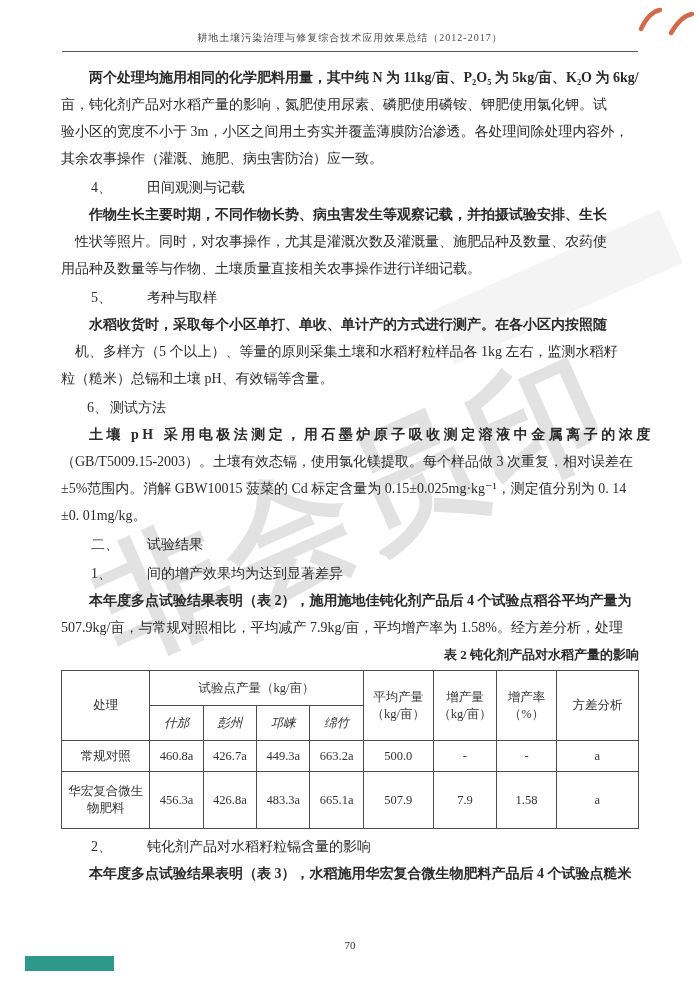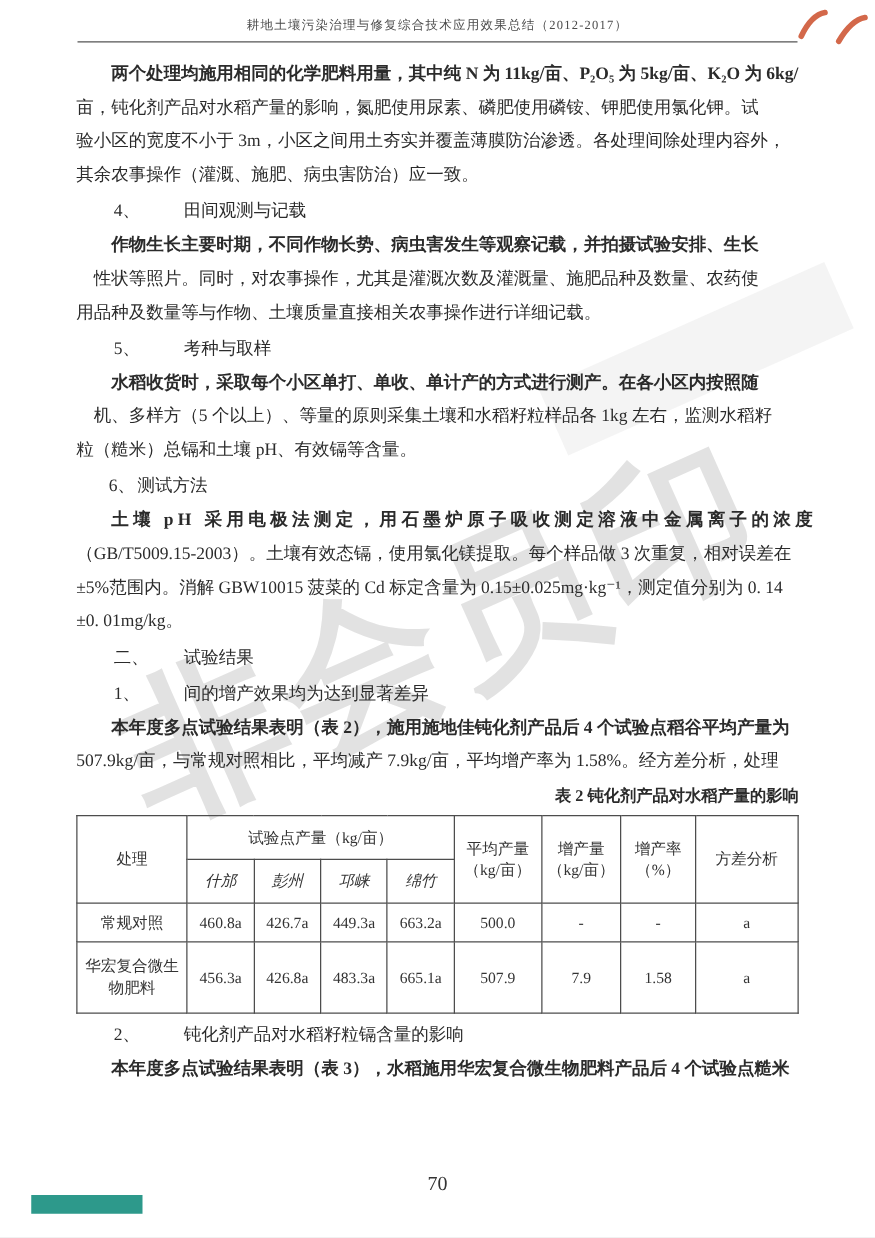--- a/index.html
+++ b/index.html
@@ -6,21 +6,21 @@
   .page{
     position:relative;
     width:700px;height:990px;
     margin:0 auto;
     background:#ffffff;
     overflow:hidden;
     font-family:"Liberation Serif","DejaVu Serif",serif;
     color:#2b2b2b;
   }
   
-  .header{padding-top:13px;text-align:center;position:relative;z-index:2;}
+  .header{padding-top:31px;text-align:center;position:relative;z-index:2;}
   .header-title{font-size:10px;color:#4a4a4a;letter-spacing:1px;}
   .header-rule{width:576px;margin:6px auto 0;border-bottom:1.5px solid #555;height:0;}
   
   .body{position:relative;z-index:2;width:578px;margin:12px auto 0;}
   .line{margin:0;font-size:14px;line-height:27px;white-space:nowrap;}
   .ind2{padding-left:28px;font-weight:bold;}
   .ind1{padding-left:14px;}
   .heading{font-weight:normal;margin-top:2px;}
   .heading .num{display:inline-block;min-width:56px;padding-left:30px;}
   .heading-tight{font-weight:normal;margin-top:2px;padding-left:26px;}
@@ -36,21 +36,21 @@
   table.results td{
     border:1px solid #4d4d4d;
     text-align:center;vertical-align:middle;
     padding:1px 2px;line-height:17px;color:#333;
   }
   tr.hrow1 td{height:32px;}
   tr.hrow2 td{height:32px;font-style:italic;}
   tr.drow1 td{height:28px;}
   tr.drow2 td{height:54px;}
   
-  .page-number{position:absolute;left:0;right:0;top:939px;text-align:center;font-size:16px;color:#333;z-index:2;}
+  .page-number{position:absolute;left:0;right:0;top:939px;text-align:center;font-size:11px;color:#333;z-index:2;}
   
   .watermark{
     position:absolute;left:105px;top:530px;z-index:1;
     font-size:130px;font-weight:bold;white-space:nowrap;
     color:rgba(125,125,125,0.22);
     transform:rotate(-24deg);transform-origin:left center;
     letter-spacing:6px;pointer-events:none;
   }
   .watermark-band{
     position:absolute;left:432px;top:258px;width:250px;height:58px;

